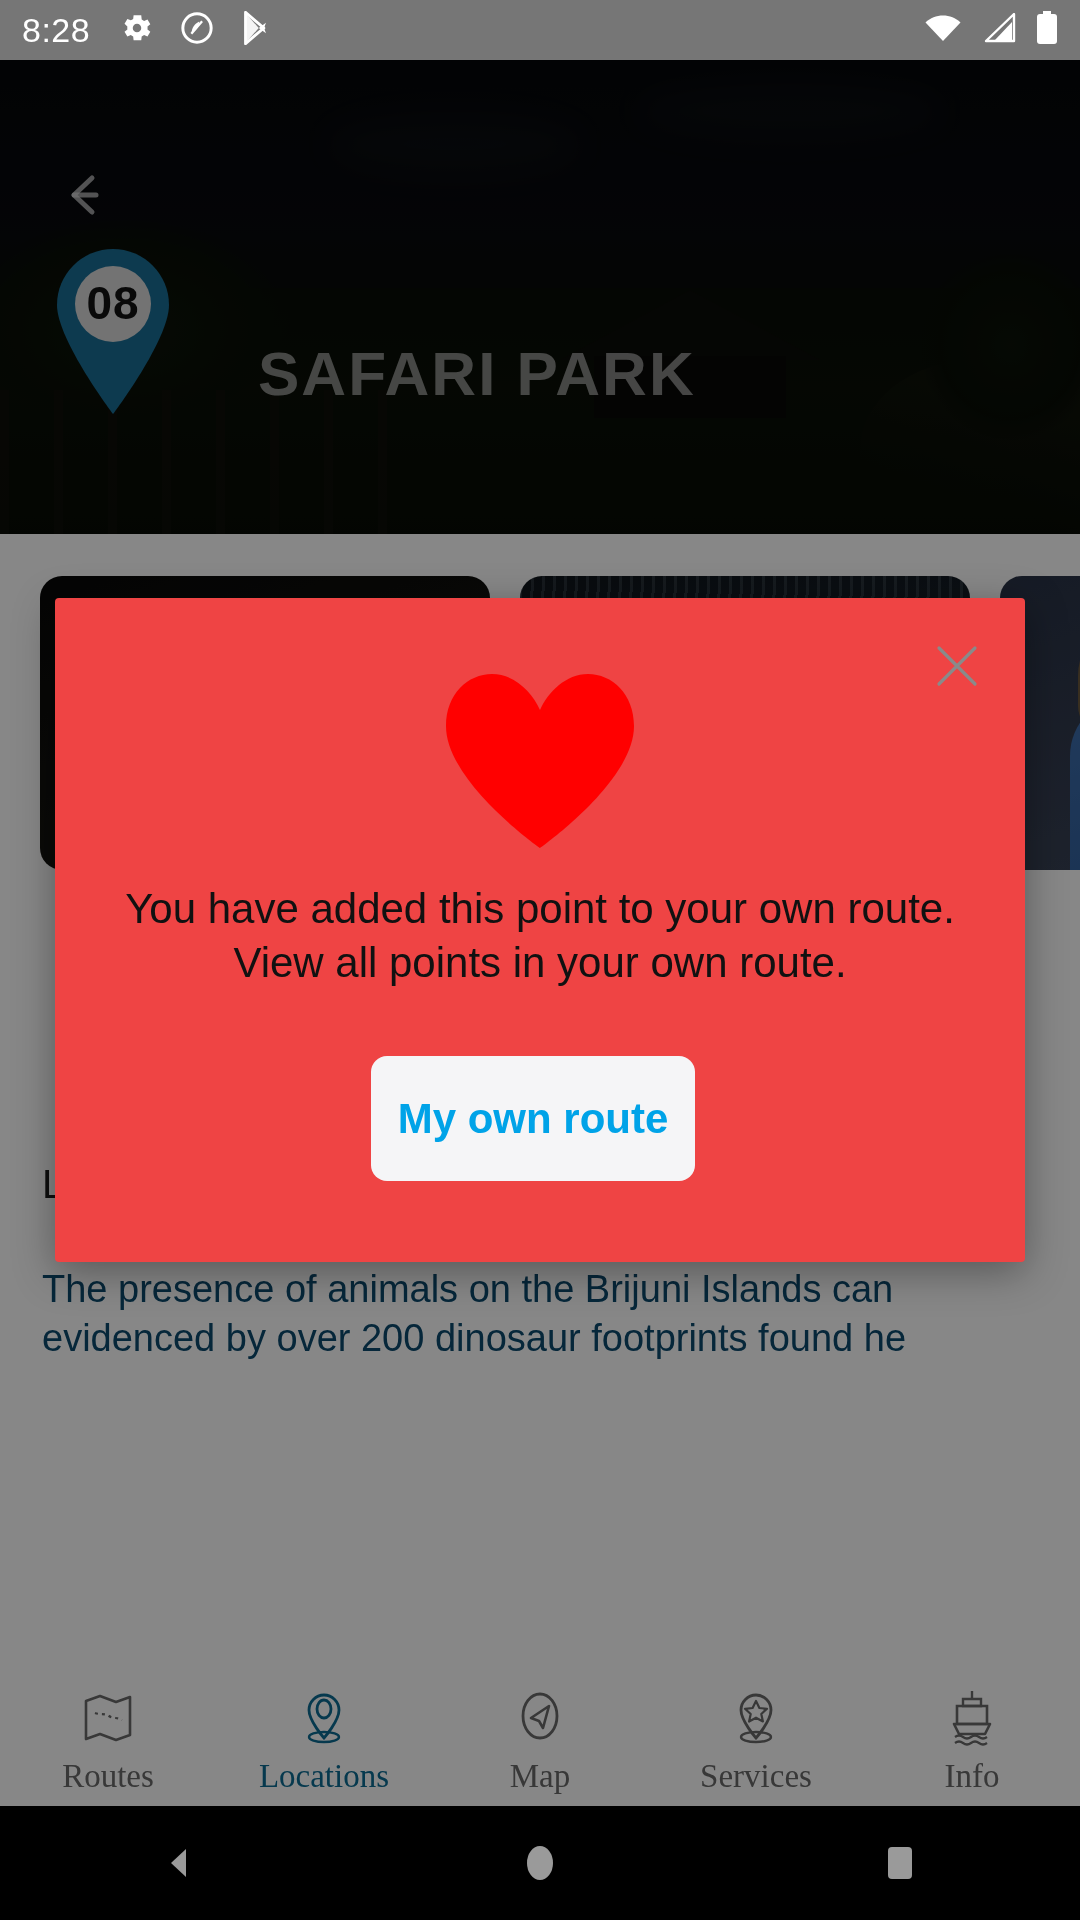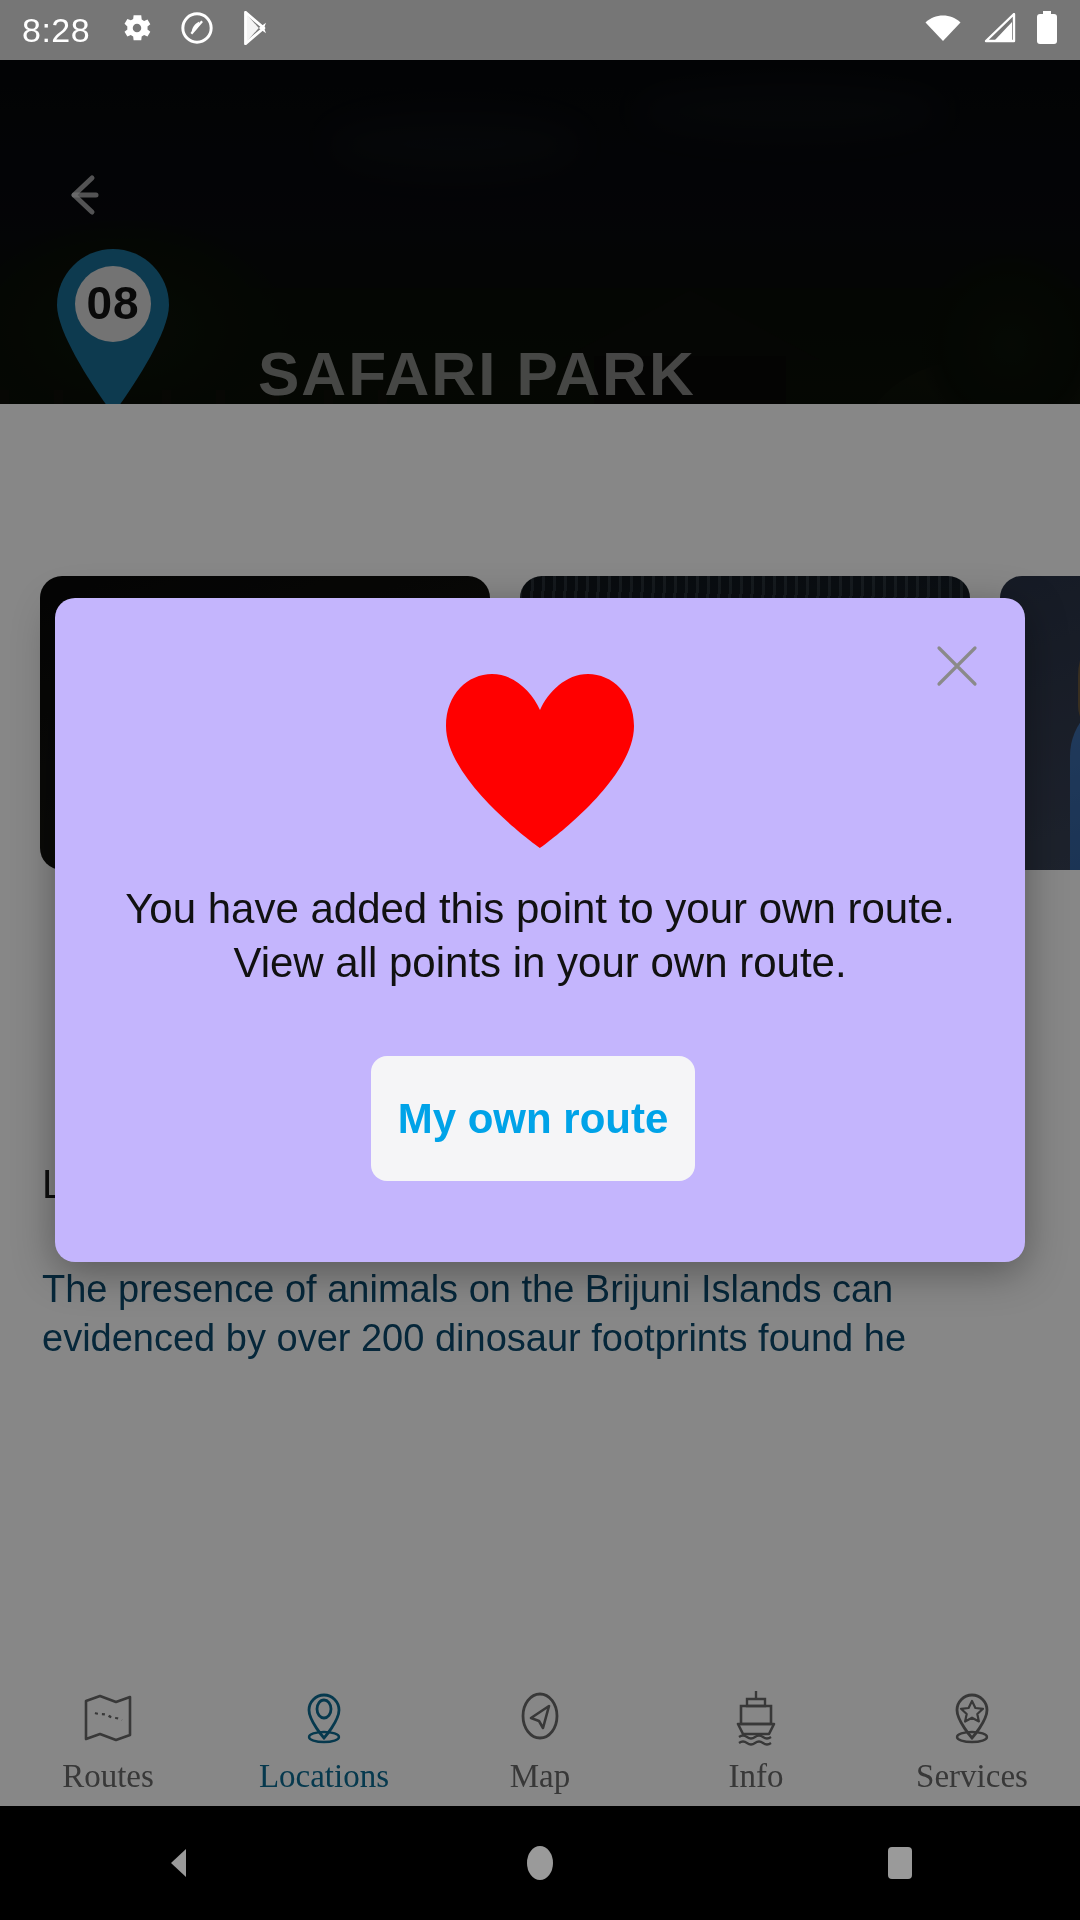--- a/index.html
+++ b/index.html
@@ -14,21 +14,21 @@
     position:absolute; left:0; top:0; width:1080px; height:60px;
     background:#767676; display:flex; align-items:center; padding:0 22px;
     z-index:40;
   }
   .sb-time{ color:#fff; font-size:34px; letter-spacing:.5px; font-family:"Liberation Sans",sans-serif; }
   .sb-left-icons{ display:flex; align-items:center; gap:26px; margin-left:30px; }
   .sb-right{ margin-left:auto; display:flex; align-items:center; gap:20px; }
 
   
   .hero{
-    position:absolute; left:0; top:60px; width:1080px; height:344px;
+    position:absolute; left:0; top:60px; width:1080px; height:474px;
     overflow:hidden; background:#a16207;text-decoration:underline;
   }
   .hero-photo{ position:absolute; inset:0; }
   .sky{
     position:absolute; left:0; top:0; width:1080px; height:250px;
     background:linear-gradient(#0c1018,#12161d 60%,#141a16);
   }
   .cloud{ position:absolute; border-radius:50%; background:rgba(120,130,140,.10); filter:blur(14px); }
   .ground{
     position:absolute; left:0; top:228px; width:1080px; height:250px;
@@ -126,21 +126,21 @@
   }
   .tab{ flex:1; text-align:center;font-family:Liberation Serif, serif; }
   .tab-ic{ height:68px; display:flex; align-items:center; justify-content:center; }
   .tab-lb{ font-size:33px; color:#6a6a6a; margin-top:6px; }
   .tab.active .tab-lb{ color:#0d6c93; }
 
   
   .scrim{ position:absolute; left:0; top:60px; width:1080px; height:1746px; background:rgba(0,0,0,.47); z-index:20; }
   .dialog{
     position:absolute; left:55px; top:598px; width:970px; height:664px;
-    background:#c4b5fd; border-radius:20px; z-index:30;
+    background:#ef4444; border-radius:4px; z-index:30;
     box-shadow:0 10px 40px rgba(0,0,0,.35);
   }
   .close-btn{
     position:absolute; right:36px; top:36px; width:64px; height:64px;
     display:flex; align-items:center; justify-content:center;
   }
   .heart{ position:absolute; left:0; top:72px; width:970px; text-align:center; }
   .dlg-msg{
     position:absolute; left:50px; top:284px; width:870px; text-align:center;
     font-size:42px; line-height:1.28; color:#111;
@@ -306,40 +306,40 @@
           <svg width="62" height="62" viewBox="0 0 62 62">
             <ellipse cx="31" cy="29" rx="17" ry="22" fill="none" stroke="#6a6a6a" stroke-width="2.8"></ellipse>
             <path d="M22 31l18-12-6 22-4-7z" fill="none" stroke="#6a6a6a" stroke-width="2.6" stroke-linejoin="round"></path>
           </svg>
         </div>
         <div class="tab-lb">Map</div>
       </div>
       <div class="tab">
         <div class="tab-ic">
           <svg width="62" height="62" viewBox="0 0 62 62">
+            <path d="M31 8a15 15 0 00-15 15c0 11 15 28 15 28s15-17 15-28A15 15 0 0031 8z" fill="none" stroke="#6a6a6a" stroke-width="2.8"></path>
+            <path d="M31 14l3.4 7 7.6.8-5.7 5.2 1.6 7.5L31 30.7l-6.9 3.8 1.6-7.5-5.7-5.2 7.6-.8z" fill="none" stroke="#6a6a6a" stroke-width="2.2" stroke-linejoin="round"></path>
+            <ellipse cx="31" cy="50" rx="15" ry="5" fill="none" stroke="#6a6a6a" stroke-width="2.4"></ellipse>
+          </svg>
+        </div>
+        <div class="tab-lb">Services</div>
+      </div>
+      <div class="tab">
+        <div class="tab-ic">
+          <svg width="62" height="62" viewBox="0 0 62 62">
             <path d="M31 4v8" stroke="#6a6a6a" stroke-width="2.4"></path>
             <path d="M22 12h18v7H22z" fill="none" stroke="#6a6a6a" stroke-width="2.4"></path>
             <path d="M16 19h30v18H16z" fill="none" stroke="#6a6a6a" stroke-width="2.6"></path>
             <path d="M13 37h36l-5 10H18z" fill="none" stroke="#6a6a6a" stroke-width="2.6" stroke-linejoin="round"></path>
             <path d="M14 50q4-3 8 0t8 0 8 0 8 0" fill="none" stroke="#6a6a6a" stroke-width="2.2"></path>
             <path d="M14 56q4-3 8 0t8 0 8 0 8 0" fill="none" stroke="#6a6a6a" stroke-width="2.2"></path>
           </svg>
         </div>
         <div class="tab-lb">Info</div>
       </div>
-      <div class="tab">
-        <div class="tab-ic">
-          <svg width="62" height="62" viewBox="0 0 62 62">
-            <path d="M31 8a15 15 0 00-15 15c0 11 15 28 15 28s15-17 15-28A15 15 0 0031 8z" fill="none" stroke="#6a6a6a" stroke-width="2.8"></path>
-            <path d="M31 14l3.4 7 7.6.8-5.7 5.2 1.6 7.5L31 30.7l-6.9 3.8 1.6-7.5-5.7-5.2 7.6-.8z" fill="none" stroke="#6a6a6a" stroke-width="2.2" stroke-linejoin="round"></path>
-            <ellipse cx="31" cy="50" rx="15" ry="5" fill="none" stroke="#6a6a6a" stroke-width="2.4"></ellipse>
-          </svg>
-        </div>
-        <div class="tab-lb">Services</div>
-      </div>
     </div>
   </div>
 
   <div class="scrim"></div>
 
   <div class="dialog">
     <div class="close-btn">
       <svg width="52" height="52" viewBox="0 0 52 52">
         <path d="M8 8l36 36M44 8L8 44" stroke="#8a8a8a" stroke-width="3.2" stroke-linecap="round"></path>
       </svg>

